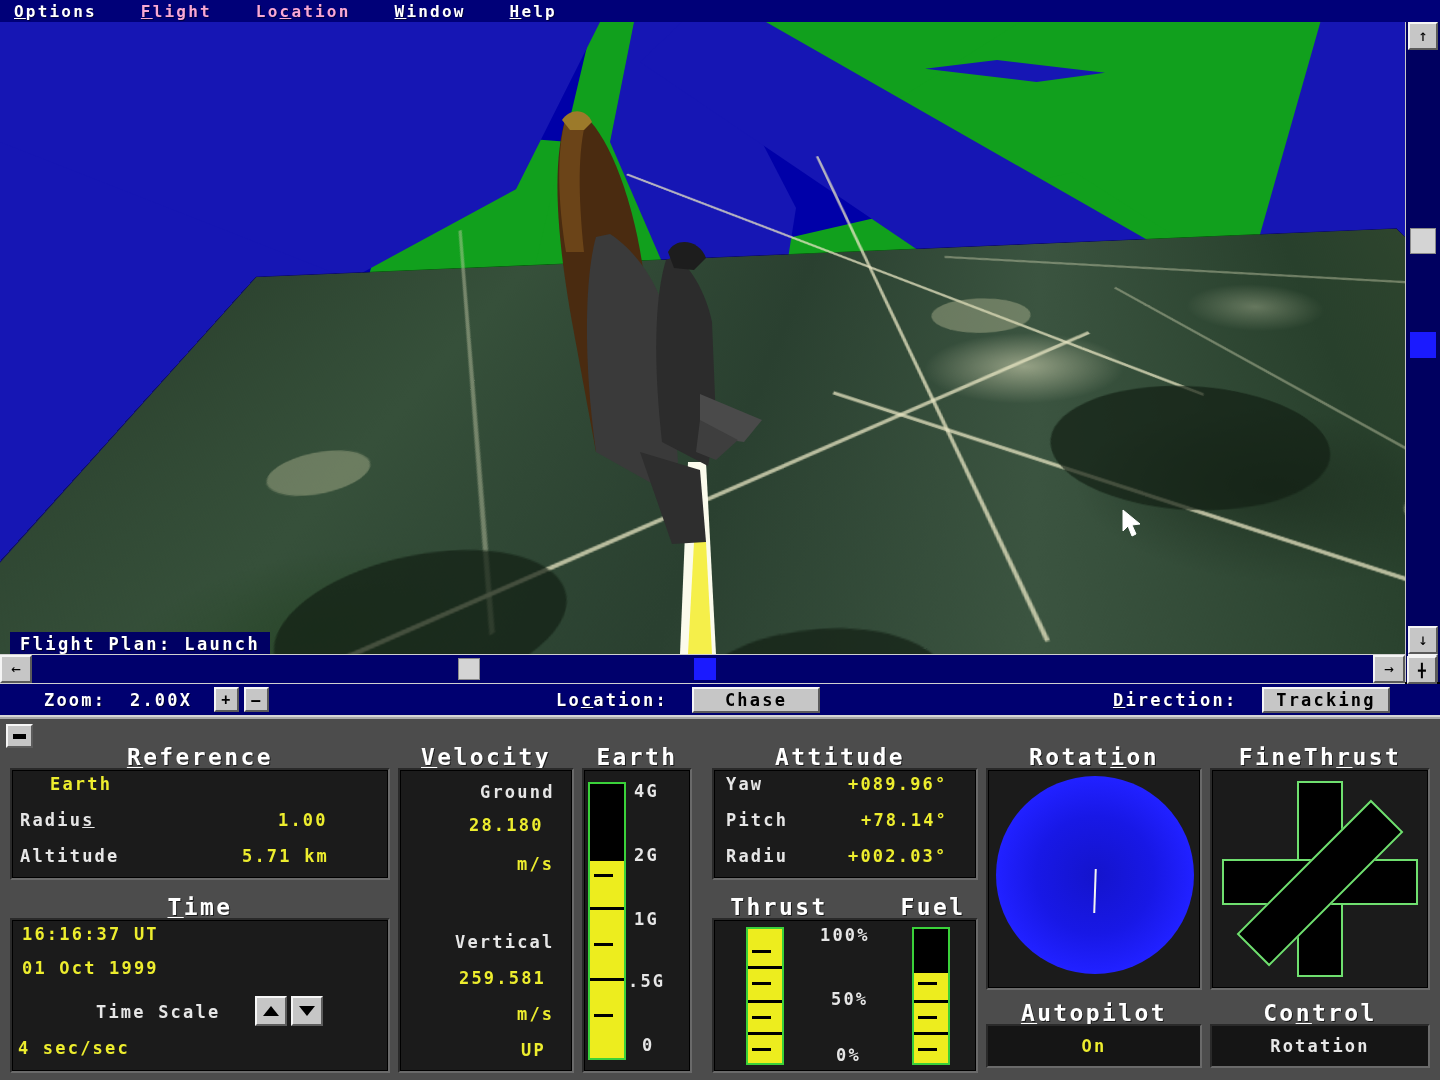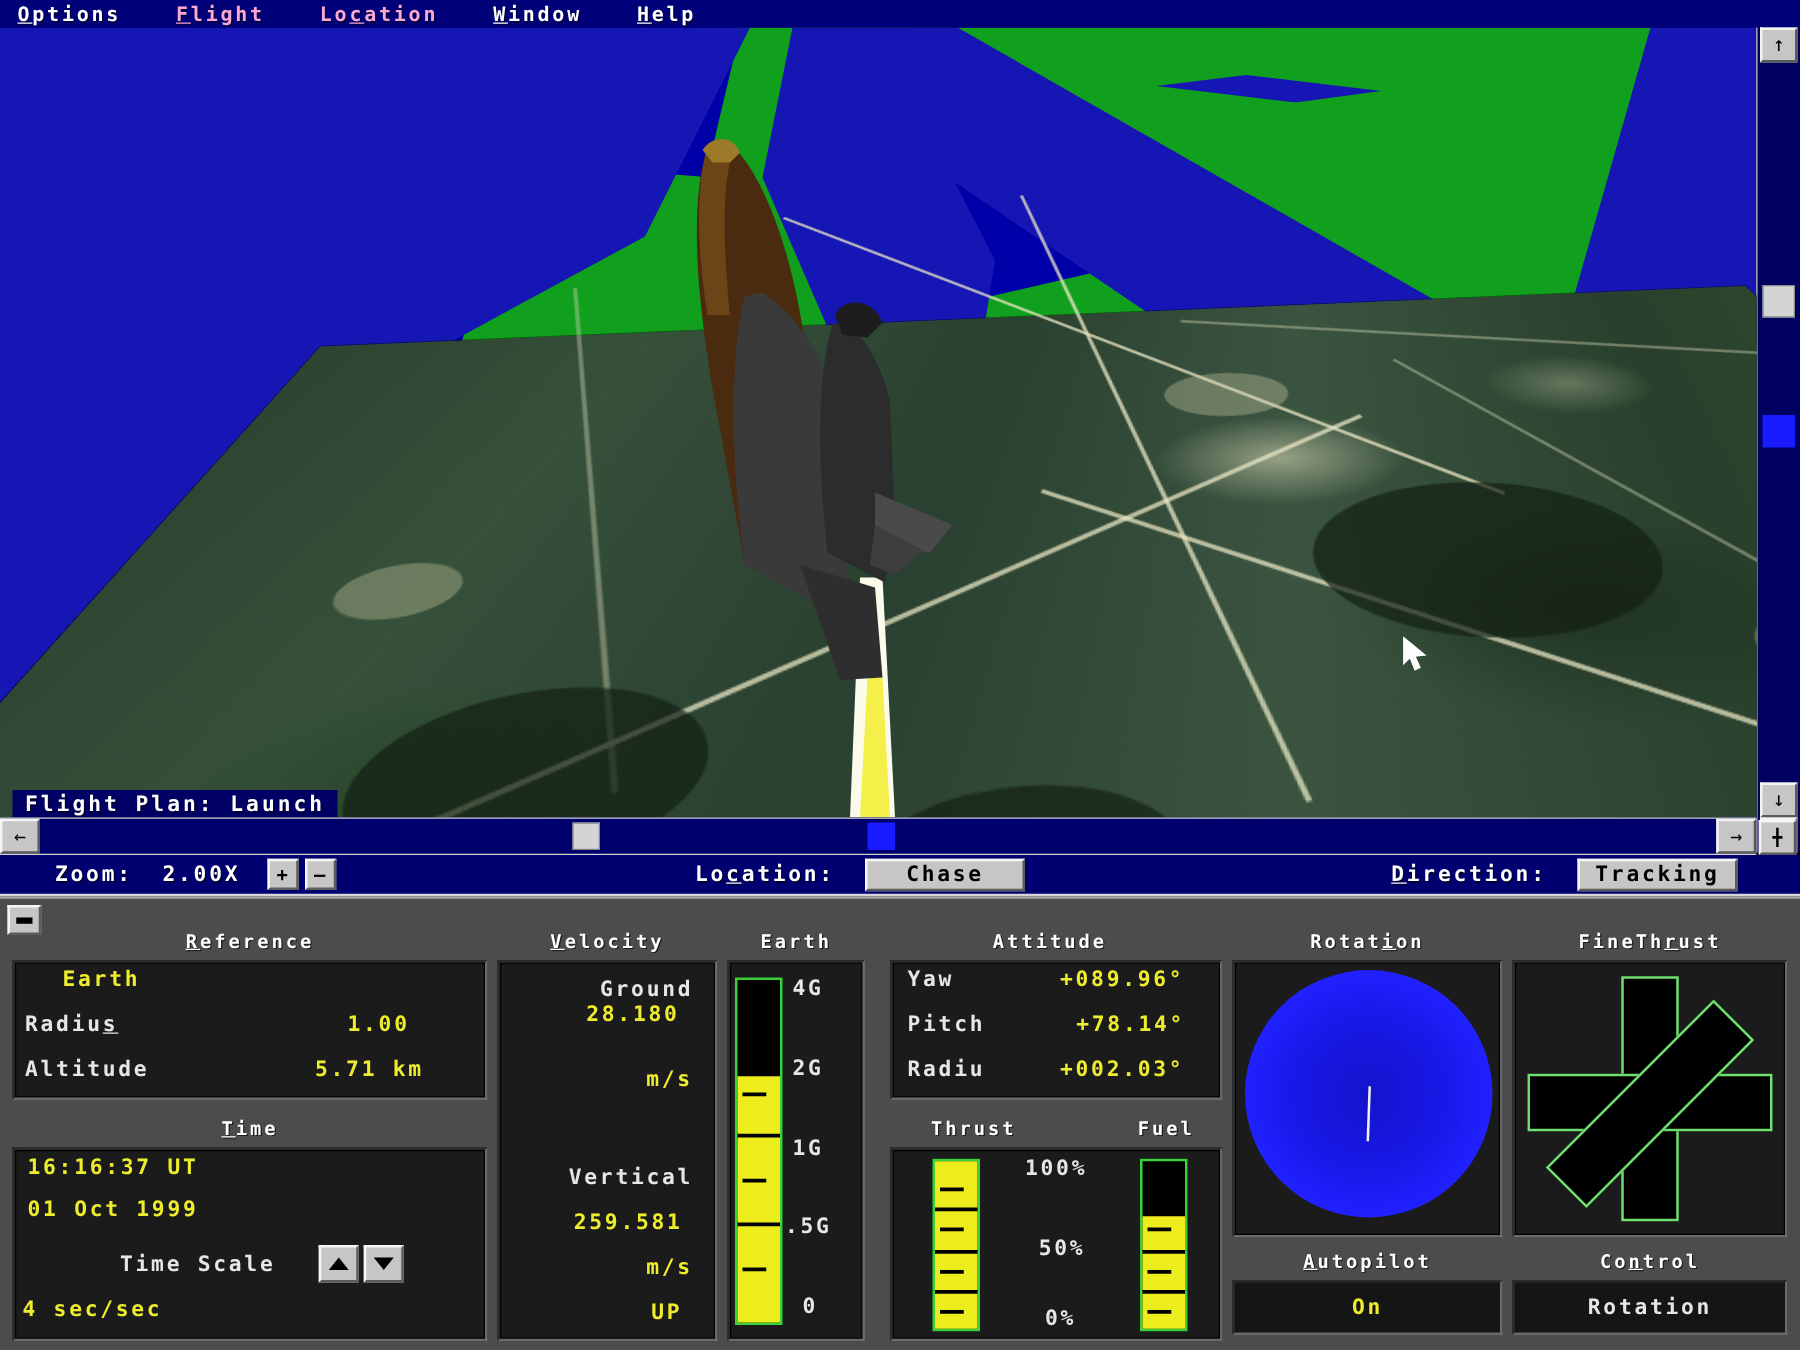--- a/index.html
+++ b/index.html
@@ -194,21 +194,21 @@
     border-bottom: 2px solid #5c5c5c;
     display: flex; align-items: center; justify-content: center;
   }
   #min-btn i {
     display:block; width: 13px; height: 5px; background: #000;
   }
 
   .grp-title {
     position: absolute;
     color: #ffffff;
-    font-size: 15px;
+    font-size: 23px;
     font-weight: bold;
     letter-spacing: 2.4px;
     white-space: nowrap;
     text-align: center;
     text-shadow: 1px 1px 0 #1c1c1c;
   }
   .lcd {
     position: absolute;
     background: #1b1b1b;
     border-top: 2px solid #2a2a2a;
@@ -406,39 +406,39 @@
     <div id="min-btn">
         <i></i>
       </div>
 
     <div class="grp-title" style="left:10px;top:25px;width:380px;"><span class="ul">R</span>eference</div>
     <div class="lcd" style="left:10px;top:49px;width:380px;height:112px;"></div>
     <div class="lcd-yellow" style="left:20px;top:55px;margin-left:30px;">Earth</div>
     <div class="lcd-white" style="left:20px;top:91px;">Radiu<span class="ul">s</span></div>
     <div class="lcd-yellow" style="left:278px;top:91px;">1.00</div>
     <div class="lcd-white" style="left:20px;top:127px;">Altitude</div>
-    <div class="lcd-yellow" style="left:252px;top:127px;text-align:right;">5.71 km</div>
+    <div class="lcd-yellow" style="left:242px;top:127px;text-align:right;">5.71 km</div>
 
     <div class="grp-title" style="left:10px;top:175px;width:380px;"><span class="ul">T</span>ime</div>
     <div class="lcd" style="left:10px;top:199px;width:380px;height:155px;"></div>
     <div class="lcd-yellow" style="left:22px;top:205px;">16:16:37 UT</div>
     <div class="lcd-yellow" style="left:22px;top:239px;">01 Oct 1999</div>
     <div class="lcd-white" style="left:96px;top:283px;">Time Scale</div>
     <div class="spin-btn" style="left:255px;top:277px;">
         <div class="tri-up"></div>
       </div>
     <div class="spin-btn" style="left:291px;top:277px;">
         <div class="tri-dn"></div>
       </div>
     <div class="lcd-yellow" style="left:18px;top:319px;">4 sec/sec</div>
 
     <div class="grp-title" style="left:398px;top:25px;width:176px;"><span class="ul">V</span>elocity</div>
     <div class="lcd" style="left:398px;top:49px;width:176px;height:305px;"></div>
     <div class="lcd-white" style="left:480px;top:63px;">Ground</div>
-    <div class="lcd-yellow" style="left:469px;top:83px;">28.180</div>
+    <div class="lcd-yellow" style="left:469px;top:96px;">28.180</div>
     <div class="lcd-yellow" style="left:517px;top:135px;">m/s</div>
     <div class="lcd-white" style="left:455px;top:213px;">Vertical</div>
     <div class="lcd-yellow" style="left:459px;top:249px;">259.581</div>
     <div class="lcd-yellow" style="left:517px;top:285px;">m/s</div>
     <div class="lcd-yellow" style="left:521px;top:321px;">UP</div>
 
     <div class="grp-title" style="left:582px;top:25px;width:110px;"><span>Earth</span></div>
     <div class="lcd" style="left:582px;top:49px;width:110px;height:305px;"></div>
     <div class="gauge" style="left:588px;top:63px;width:38px;height:278px;">
       <div class="gauge-fill" style="height:72%;"></div>

